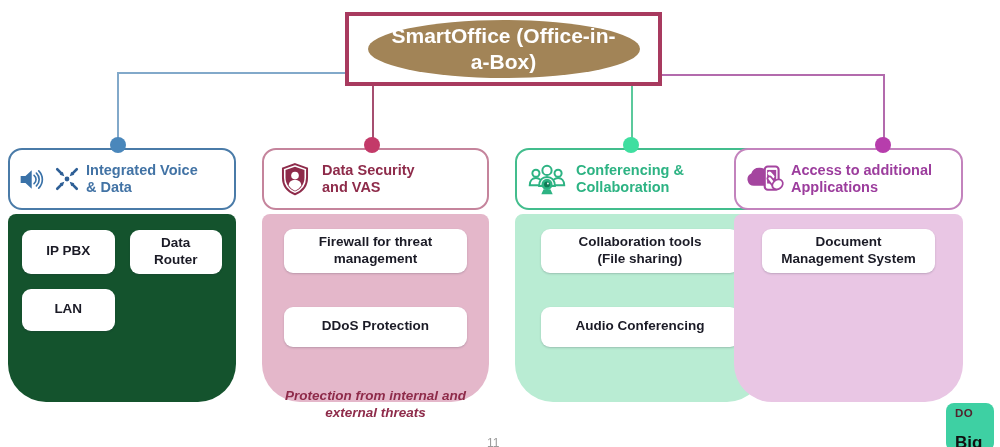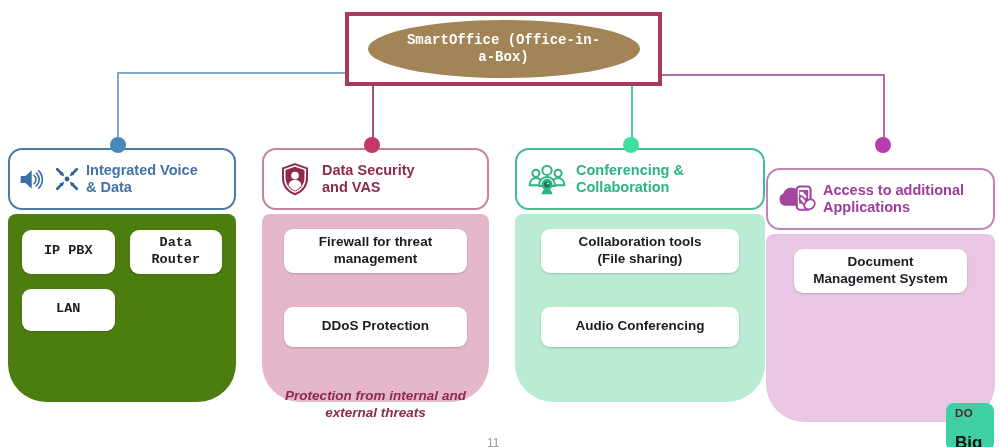--- a/index.html
+++ b/index.html
@@ -9,22 +9,22 @@
   
   .line{position:absolute;z-index:1;}
   .dot{position:absolute;width:16px;height:16px;border-radius:50%;z-index:6;}
 
   
   .title-box{position:absolute;left:345px;top:12px;width:317px;height:74px;background:#fff;
              border:4px solid #a83a5f;box-sizing:border-box;display:flex;align-items:center;
              justify-content:center;z-index:2;}
   .title-ellipse{width:272px;height:58px;background:#a28457;border-radius:50%;
                  display:flex;align-items:center;justify-content:center;}
-  .title-text{color:#ffffff;font-weight:bold;font-size:14px;line-height:1.25;text-align:center;
-              white-space:pre-line;font-family:Liberation Mono, monospace;}
+  .title-text{color:#ffffff;font-weight:bold;font-size:21px;line-height:1.25;text-align:center;
+              white-space:pre-line;}
 
   
   .branch{position:absolute;top:148px;}
   .hdr{position:relative;z-index:3;background:#fff;border:2px solid;border-radius:14px;height:62px;
        box-sizing:border-box;display:flex;align-items:center;padding:0 6px 0 9px;gap:6px;}
   .hlabel{font-weight:bold;font-size:14.5px;line-height:1.2;white-space:pre-line;}
   .bod{margin-top:4px;border-radius:8px 8px 38px 38px;box-sizing:border-box;height:188px;}
   .chip{background:#fff;border-radius:9px;box-shadow:0 1px 2px rgba(40,40,60,.22);
         display:flex;align-items:center;justify-content:center;text-align:center;font-weight:bold;
         font-size:13.5px;color:#1b1b26;line-height:1.25;white-space:pre-line;padding:5px 6px;
@@ -33,21 +33,21 @@
   .grid1 .chip{min-height:42px;}
   .chip.span2{grid-column:1/-1;margin:0 26px;}
   .stack{display:flex;flex-direction:column;gap:34px;padding:15px 0 0;}
   .c2 .stack .chip{margin:0 22px;}
   .c3 .stack .chip{margin:0 26px;}
   .c4 .stack .chip{margin:0 28px;}
   .note{font-style:italic;font-weight:bold;font-size:13.5px;text-align:center;line-height:1.3;
         white-space:pre-line;margin-top:6px;}
 
   
-  .c1 .hdr{border-color:#4a7ba8;} .c1 .hlabel{color:#4273a5;} .c1 .bod{background:#4d7c0f;font-family:Liberation Mono, monospace;}
+  .c1 .hdr{border-color:#4a7ba8;} .c1 .hlabel{color:#4273a5;} .c1 .bod{background:#14532d;}
   .c2 .hdr{border-color:#c5849c;} .c2 .hlabel{color:#8e2b4a;} .c2 .bod{background:#e4b7ca;}
   .c2 .note{color:#8e2b4a;}
   .c3 .hdr{border-color:#43bd8d;} .c3 .hlabel{color:#2db383;} .c3 .bod{background:#b9ecd3;}
   .c4 .hdr{border-color:#c383bd;} .c4 .hlabel{color:#9c3d9d;} .c4 .bod{background:#e9c6e4;}
 
   .icn{display:flex;align-items:center;justify-content:center;flex:0 0 auto;}
 
   
   .logo{position:absolute;left:946px;top:403px;width:48px;height:48px;background:#3ed0a3;
         border-radius:8px;display:flex;flex-direction:column;align-items:flex-start;
@@ -167,21 +167,21 @@
     </div>
     <div class="bod">
       <div class="stack">
         <div class="chip">Collaboration tools
 (File sharing)</div>
         <div class="chip">Audio Conferencing</div>
       </div>
     </div>
   </div>
 
-  <div class="branch c4" style="left:766px;width:229px;margin-top:20px;">
+  <div class="branch c4" style="left:734px;width:229px;">
     <div class="hdr" style="padding-left:8px;gap:5px;">
       <span class="icn">
         <svg width="42" height="34" viewBox="0 0 28 24">
           <path d="M6.2 16.8 h8.5 a4.1 4.1 0 0 0 1.2 -8 a6 6 0 0 0 -11.6 -0.6 a4.5 4.5 0 0 0 1.9 8.6 Z" fill="#a4459f"></path>
           <rect x="13.8" y="3.2" width="9.8" height="16.4" rx="2.2" fill="#ffffff" stroke="#a4459f" stroke-width="1.5"></rect>
           <rect x="15.5" y="5.6" width="6.4" height="9.6" fill="#a4459f"></rect>
           <path d="M19.4 10.4 L17.2 8" stroke="#ffffff" stroke-width="2.6" stroke-linecap="round"></path>
           <g transform="rotate(-38 21 16)">
             <rect x="19.2" y="8.8" width="3" height="8" rx="1.5" fill="#ffffff" stroke="#a4459f" stroke-width="1.2"></rect>
             <ellipse cx="22.6" cy="17" rx="4" ry="3.2" fill="#ffffff" stroke="#a4459f" stroke-width="1.2"></ellipse>

